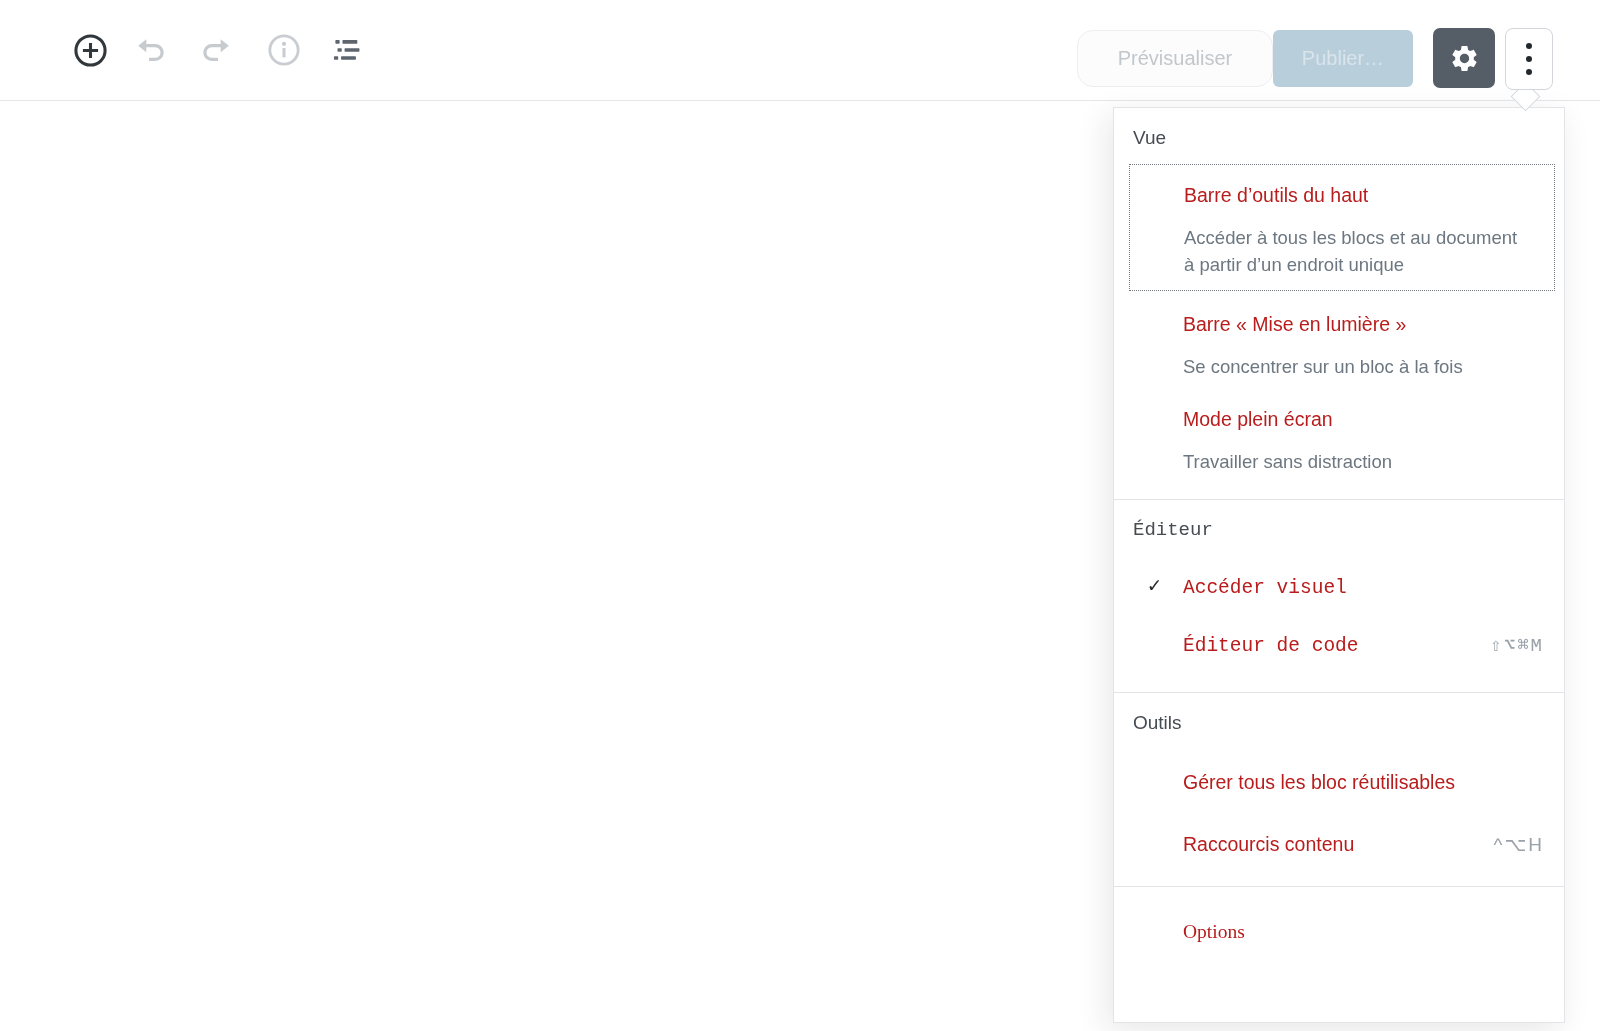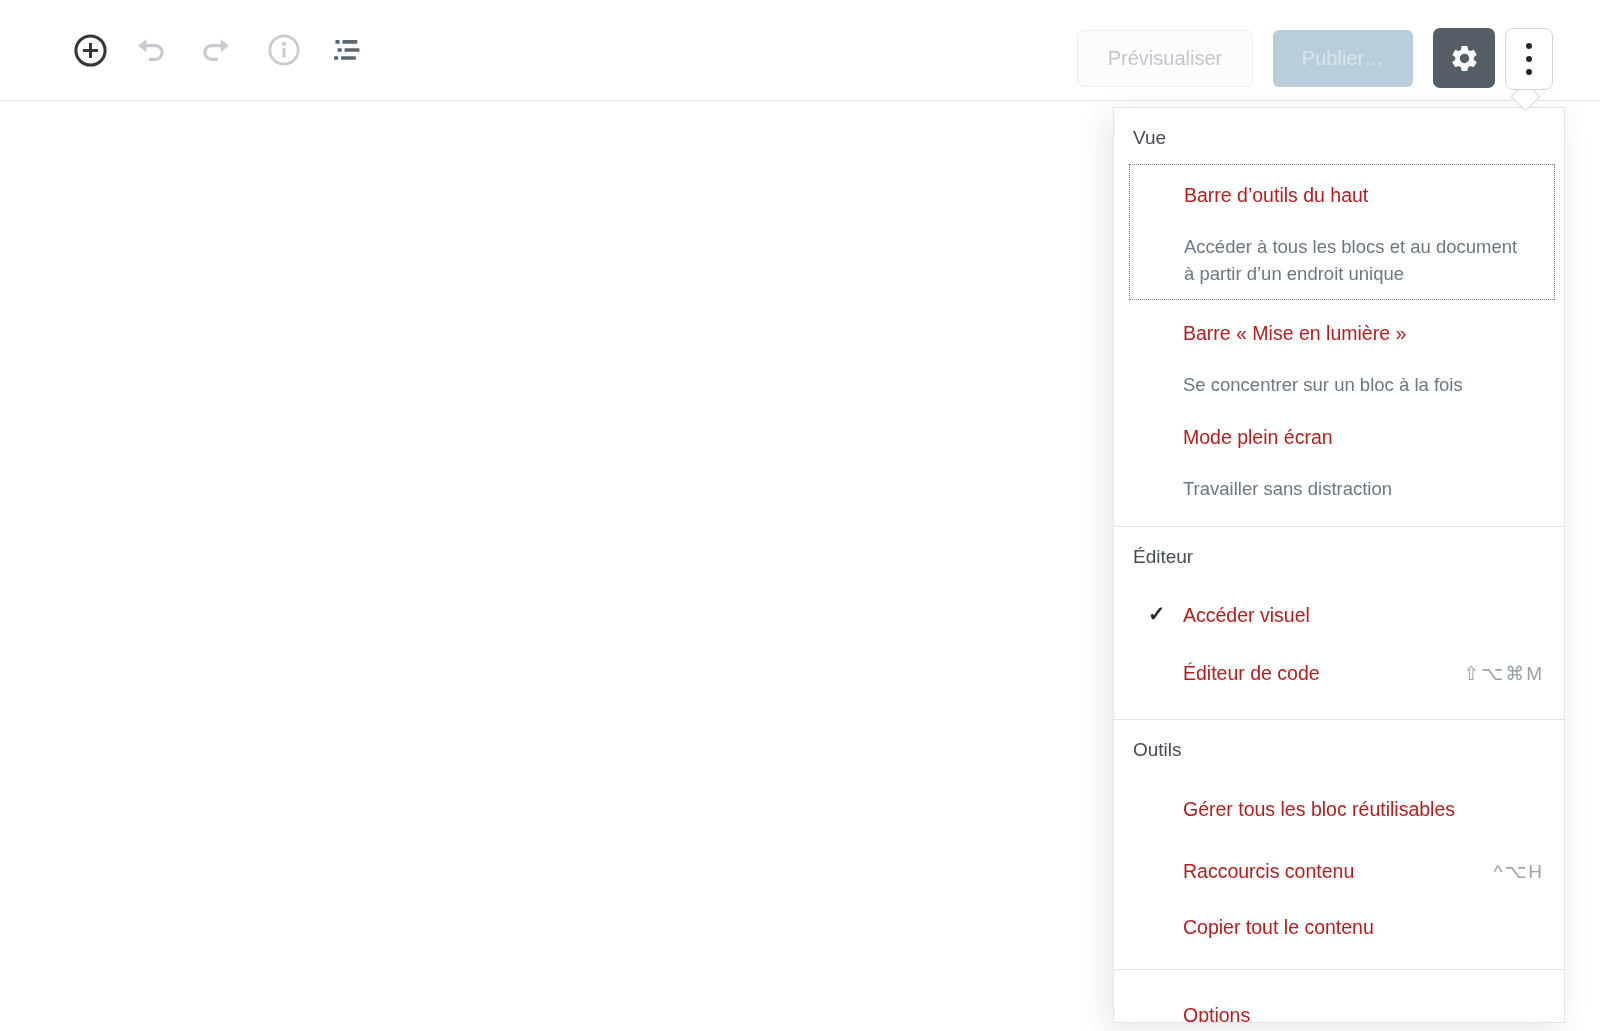--- a/index.html
+++ b/index.html
@@ -21,22 +21,22 @@
   .icon-btn {
     width: 36px; height: 36px; margin-right: 26px;
     display: flex; align-items: center; justify-content: center;
     background: none; border: none; cursor: pointer; padding: 0;
   }
   .icon-btn.gap-extra { margin-left: 8px; }
 
   .btn { position: absolute; display: flex; align-items: center; justify-content: center;
          font-family: "Liberation Sans", sans-serif; cursor: pointer; }
   .btn-preview {
-    left: 1077px; top: 30px; width: 176px; height: 57px;
-    background: #fcfcfd; border: 1px solid #eceef0; border-radius: 7px;
+    left: 1077px; top: 30px; width: 196px; height: 57px;
+    background: #fcfcfd; border: 1px solid #eceef0; border-radius: 16px;
     color: #c2c7cc; font-size: 20px;
   }
   .btn-publish {
     left: 1273px; top: 30px; width: 140px; height: 57px;
     background: #b9ced b;
     background: #b9cedb; border: none; border-radius: 6px;
     color: #d9e4eb; font-size: 20px;
   }
   .btn-gear {
     left: 1433px; top: 28px; width: 62px; height: 60px;
@@ -60,21 +60,21 @@
     box-shadow: -6px 8px 30px rgba(25,30,35,.10);
     z-index: 5; overflow: hidden;
   }
   .menu-section { border-top: 1px solid #e2e4e7; }
   .menu-section:first-child { border-top: none; }
   .menu-label {
     padding: 17px 20px 0 19px; font-size: 19px; line-height: 26px; color: #464c53;
   }
   .mi { position: relative; padding-left: 69px; padding-right: 20px; cursor: pointer; }
   .mi-title { font-size: 19.5px; line-height: 26px; color: #b91c1c; }
-  .mi-desc { font-size: 18.5px; line-height: 27px; color: #6c7781; margin-top: 25px; }
+  .mi-desc { font-size: 18.5px; line-height: 27px; color: #6c7781; margin-top: 16px; }
   .mi--focused {
     margin: 13px 9px 0 15px;
     padding: 17px 20px 12px 54px;
     border: 1px dotted #73797f;
   }
   .mi--focused .mi-desc { max-width: 335px; }
   .sp20 { padding-top: 20px; }
   .sp26 { padding-top: 26px; }
   .sp30 { padding-top: 30px; }
   .sp32 { padding-top: 32px; }
@@ -162,21 +162,21 @@
       <div class="mi-title">Barre « Mise en lumière »</div>
       <div class="mi-desc">Se concentrer sur un bloc à la fois</div>
     </div>
 
     <div class="mi sp26">
       <div class="mi-title">Mode plein écran</div>
       <div class="mi-desc">Travailler sans distraction</div>
     </div>
   </div>
 
-  <div class="menu-section" style="padding-bottom:33px;">
+  <div class="menu-section" style="padding-bottom:33px;font-family:Liberation Mono, monospace;">
     <div class="menu-label">Éditeur</div>
 
     <div class="mi sp32">
       <span class="check">✓</span>
       <div class="mi-title">Accéder visuel</div>
     </div>
 
     <div class="mi sp32 mi--row">
       <div class="mi-title">Éditeur de code</div>
       <span class="shortcut">⇧⌥⌘M</span>
@@ -188,24 +188,21 @@
 
     <div class="mi sp33">
       <div class="mi-title">Gérer tous les bloc réutilisables</div>
     </div>
 
     <div class="mi sp36 mi--row">
       <div class="mi-title">Raccourcis contenu</div>
       <span class="shortcut">^⌥H</span>
     </div>
 
-    <div class="mi sp30">
-      <div class="mi-title">Copier tout le contenu</div>
-    </div>
-  </div>
-
-  <div class="menu-section" style="padding-bottom:24px;">
+  </div>
+
+  <div class="menu-section" style="padding-bottom:24px;font-family:Liberation Serif, serif;">
     <div class="mi sp32">
       <div class="mi-title">Options</div>
     </div>
   </div>
 
 </div>
 
 </body></html>

